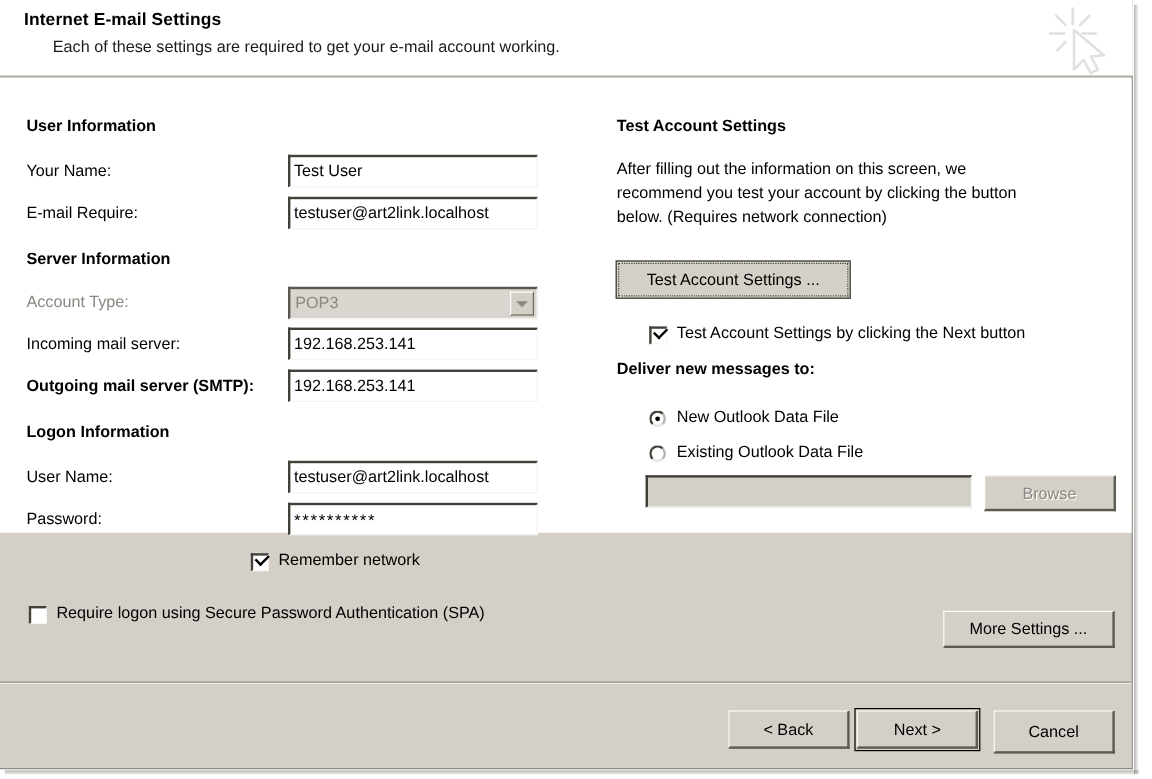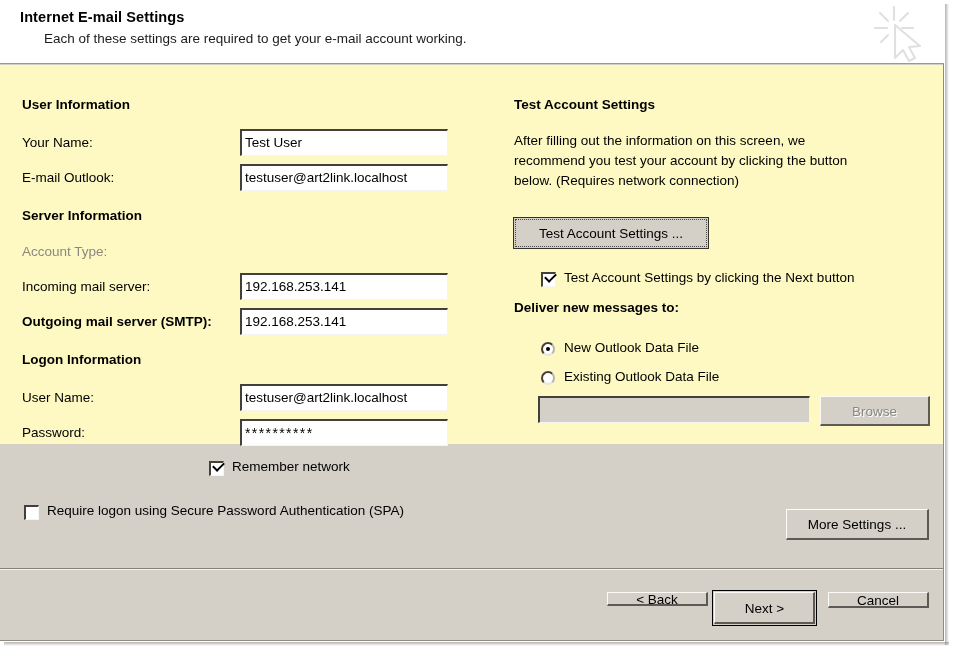--- a/index.html
+++ b/index.html
@@ -81,21 +81,21 @@
     opacity: .30;
   }
 
   
   #panel {
     position: absolute;
     left: 0;
     top: 65px;
     width: 943px;
     height: 379px;
-    background: #fef9c3;
+    background: #ffffff;
   }
   #footer-sep {
     position: absolute;
     left: 0;
     top: 568px;
     width: 943px;
     height: 2px;
     border-top: 1px solid #86837c;
     border-bottom: 1px solid #f3f1ec;
     box-sizing: border-box;
@@ -330,26 +330,32 @@
     </svg>
   </div>
 
   <div id="panel">
 
     <div class="grp-title" style="left:22px; top:32px;">User Information</div>
 
     <div class="fld-label" style="left:22px; top:70px;">Your Name:</div>
     <div class="txt" style="left:240px; top:64px; width:208px; height:27px;">Test User</div>
 
-    <div class="fld-label" style="left:22px; top:105px;">E-mail Outlook:</div>
+    <div class="fld-label" style="left:22px; top:105px;">E-mail Require:</div>
     <div class="txt" style="left:240px; top:99px; width:208px; height:27px;">testuser@art2link.localhost</div>
 
     <div class="grp-title" style="left:22px; top:143px;">Server Information</div>
 
     <div class="fld-label disabled" style="left:22px; top:179px;">Account Type:</div>
+    <div class="combo" style="left:240px; top:174px; width:208px; height:27px;">
+      <span>POP3</span>
+      <span class="combo-arrow-btn">
+          <i></i>
+        </span>
+    </div>
 
     <div class="fld-label" style="left:22px; top:214px;">Incoming mail server:</div>
     <div class="txt" style="left:240px; top:208px; width:208px; height:27px;">192.168.253.141</div>
 
     <div class="fld-label" style="left:22px; top:249px;font-weight:bold;">Outgoing mail server (SMTP):</div>
     <div class="txt" style="left:240px; top:243px; width:208px; height:27px;">192.168.253.141</div>
 
     <div class="grp-title" style="left:22px; top:287px;">Logon Information</div>
 
     <div class="fld-label" style="left:22px; top:325px;">User Name:</div>
@@ -409,29 +415,29 @@
     </div>
 
     <div class="btn disabled" style="left:820px; top:331px; width:110px; height:30px;">
       <span class="cap">Browse</span>
     </div>
   </div>
 
   <div id="footer-sep"></div>
   <div id="footer">
 
-    <div class="btn" style="left:607px; top:22px; width:101px; height:14px;">
+    <div class="btn" style="left:607px; top:22px; width:101px; height:32px;">
       <span class="cap">&lt; Back</span>
     </div>
 
     <div class="btn default" style="left:712px; top:20px; width:105px; height:36px;">
       <span class="inner"></span>
       <span class="cap">Next &gt;</span>
     </div>
 
-    <div class="btn" style="left:828px; top:22px; width:101px; height:16px;">
+    <div class="btn" style="left:828px; top:22px; width:101px; height:36px;">
       <span class="cap">Cancel</span>
     </div>
   </div>
 </div>
 
 <div id="wizard-shadow-r"></div>
 <div id="wizard-shadow-b"></div>
 
 </body></html>

